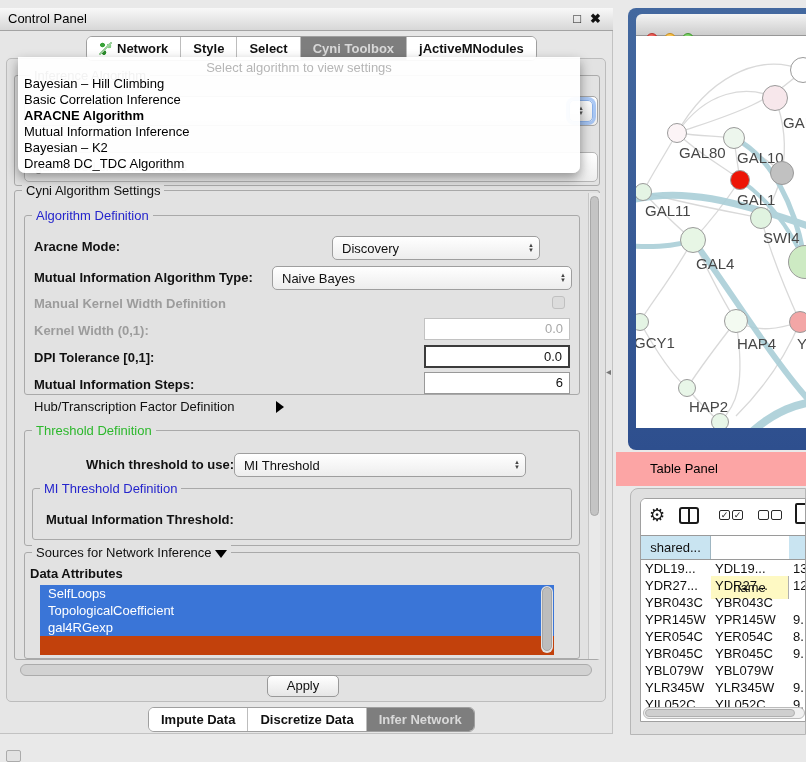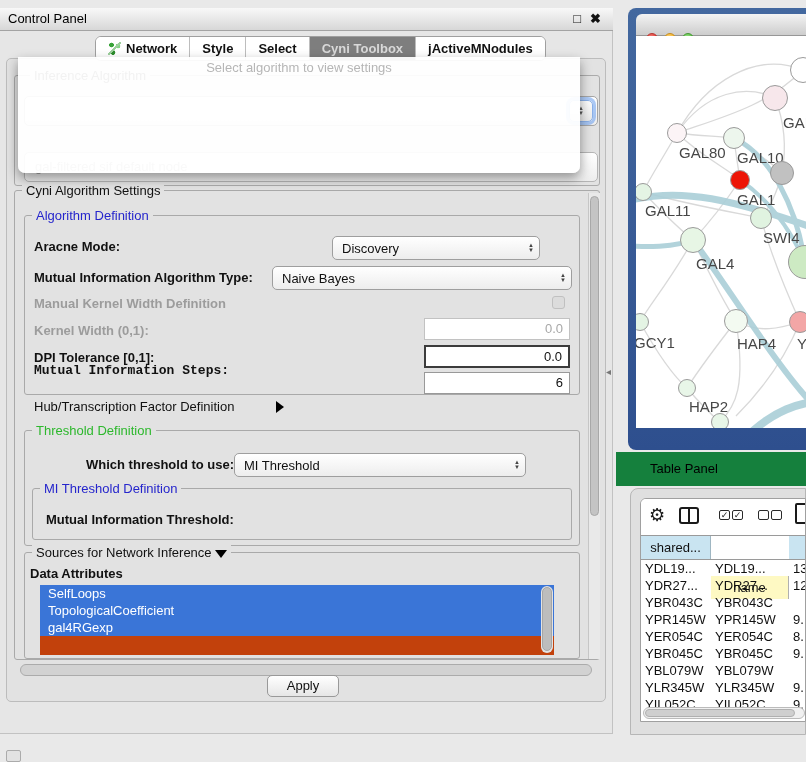--- a/index.html
+++ b/index.html
@@ -13,21 +13,21 @@
   .cp-float{position:absolute;right:32px;top:3px;font-weight:bold;font-size:13px;color:#111;}
   .cp-close{position:absolute;right:12px;top:3px;font-weight:bold;font-size:13px;color:#111;}
 
   .cp-content{position:absolute;left:6px;top:58px;width:600px;height:644px;background:#e2e2e2;border:1px solid #bcbcbc;border-radius:5px;box-sizing:border-box;}
 
   
   .tabbar{position:absolute;display:flex;height:23px;border:1px solid #9f9f9f;border-radius:6px;overflow:hidden;background:#fff;z-index:20;}
   .tab{display:flex;align-items:center;gap:5px;padding:0 12px;background:#fff;color:#111;font-weight:bold;font-size:13px;border-right:1px solid #bdbdbd;white-space:nowrap;}
   .tab:last-child{border-right:none;}
   .tab.sel{background:#7e7e7e;color:#d9d9d9;}
-  #top-tabs{left:95px;top:36px;}
+  #top-tabs{left:86px;top:36px;}
   #bottom-tabs{left:148px;top:707px;}
   .netico{display:inline-block;width:13px;height:13px;background:
     linear-gradient(135deg,transparent 44%,#9ccf9c 45%,#9ccf9c 55%,transparent 56%),
     radial-gradient(circle at 3.5px 3px,#39a339 2.2px,transparent 2.6px),
     radial-gradient(circle at 10px 4px,#84d284 2.2px,transparent 2.6px),
     radial-gradient(circle at 5px 10.5px,#2d8c2d 2.2px,transparent 2.6px);}
 
   
   .ghost-group{position:absolute;left:14px;top:75px;width:586px;height:111px;border:1px solid #ababab;border-radius:3px;box-sizing:border-box;}
   .ghost-gtitle{position:absolute;left:30px;top:68px;background:#e2e2e2;padding:0 4px;color:#222;}
@@ -84,21 +84,21 @@
   .nw-titlebar{position:absolute;left:636px;top:14px;width:170px;height:22px;background:linear-gradient(#f3f3f3,#cdcdcd);border-radius:6px 0 0 0;border-bottom:1px solid #979797;box-sizing:border-box;}
   .light{position:absolute;top:19px;width:12px;height:12px;border-radius:50%;box-sizing:border-box;}
   .light.red{left:646px;background:radial-gradient(circle at 4px 4px,#f2938c,#e3443e 60%);border:1px solid #b7352f;}
   .light.yellow{left:664px;background:radial-gradient(circle at 4px 4px,#fbd98a,#f5b52f 60%);border:1px solid #c58d22;}
   .light.green{left:682px;background:radial-gradient(circle at 4px 4px,#aee79a,#5fc348 60%);border:1px solid #479636;}
   .canvas{position:absolute;left:636px;top:36px;width:170px;height:392px;background:#fff;overflow:hidden;}
   .node{position:absolute;border:1.4px solid #9a9a9a;border-radius:50%;box-sizing:border-box;}
   .nlabel{position:absolute;font-size:15px;color:#474747;white-space:nowrap;}
 
   
-  .tp-strip{position:absolute;left:616px;top:452px;width:190px;height:34px;background:#15803d;}
+  .tp-strip{position:absolute;left:616px;top:452px;width:190px;height:34px;background:#fca5a5;}
   .tp-title{position:absolute;left:34px;top:9px;color:#000;}
   .tp-outer{position:absolute;left:630px;top:488px;width:176px;height:247px;background:#dfdfdf;border:1px solid #b6b6b6;border-radius:8px 0 0 0;box-sizing:border-box;}
   .tp-box{position:absolute;left:640px;top:498px;width:166px;height:224px;background:#fff;border:1px solid #a0a0a0;border-radius:6px 0 0 0;box-sizing:border-box;overflow:hidden;}
   .tp-toolbar{position:absolute;left:0;top:0;width:100%;height:36px;background:#fff;}
   .gear{position:absolute;left:8px;top:6px;font-size:18px;color:#1a1a1a;line-height:20px;}
   .colsicon{position:absolute;left:38px;top:8px;width:20px;height:17px;border:2px solid #1a1a1a;border-radius:3px;box-sizing:border-box;}
   .colsicon:after{content:"";position:absolute;left:7px;top:0;width:2px;height:13px;background:#1a1a1a;}
   .cb{position:absolute;top:11px;width:11px;height:10px;border:1.5px solid #2a2a2a;border-radius:2px;box-sizing:border-box;font-size:9px;line-height:8px;text-align:center;color:#1a1a1a;}
   .docicon{position:absolute;left:154px;top:4px;width:16px;height:21px;border:2px solid #1a1a1a;border-radius:2px;box-sizing:border-box;background:#fff;}
   .tp-header{position:absolute;left:0;top:36px;width:220px;height:25px;display:flex;border-top:1px solid #9a9a9a;border-bottom:1px solid #9a9a9a;box-sizing:border-box;}
@@ -154,20 +154,28 @@
   <div class="ghost-combo">
     <span class="ghost-stepbtn">
         <span>▲</span>
         <span>▼</span>
       </span>
   </div>
   <div class="ghost-combo2">gal-filtered sif default node</div>
 
   <div class="popup">
     <div class="ph">Select algorithm to view settings</div>
+    <div id="popup-items">
+        <div class="mi">Bayesian – Hill Climbing</div>
+        <div class="mi">Basic Correlation Inference</div>
+        <div class="mi bold">ARACNE Algorithm</div>
+        <div class="mi">Mutual Information Inference</div>
+        <div class="mi">Bayesian – K2</div>
+        <div class="mi">Dream8 DC_TDC Algorithm</div>
+      </div>
   </div>
 
   <div class="group" style="left:14px;top:190px;width:586px;height:470px;"></div>
   <span class="gtitle" style="left:22px;top:183px;">Cyni Algorithm Settings</span>
   <div class="vscroll">
       <div class="vthumb"></div>
     </div>
 
   <div class="group" style="left:24px;top:215px;width:556px;height:180px;"></div>
   <span class="gtitle blue" style="left:32px;top:208px;">Algorithm Definition</span>
@@ -192,21 +200,21 @@
 
   <span class="flabel dis" style="left:34px;top:296px;">Manual Kernel Width Definition</span>
   <span class="checkbox" style="left:552px;top:296px;"></span>
 
   <span class="flabel dis" style="left:34px;top:323px;">Kernel Width (0,1):</span>
   <span class="tfield dis" style="left:424px;top:318px;width:146px;">0.0</span>
 
   <span class="flabel" style="left:34px;top:350px;">DPI Tolerance [0,1]:</span>
   <span class="tfield focus" style="left:424px;top:345px;width:146px;">0.0</span>
 
-  <span class="flabel" style="left:34px;top:363px;font-family:Liberation Mono, monospace;">Mutual Information Steps:</span>
+  <span class="flabel" style="left:34px;top:377px;">Mutual Information Steps:</span>
   <span class="tfield" style="left:424px;top:372px;width:146px;">6</span>
 
   <span style="position:absolute;left:34px;top:399px;">Hub/Transcription Factor Definition</span>
   <span class="arrow-right" style="position:absolute;left:276px;top:401px;"></span>
 
   <div class="group" style="left:24px;top:430px;width:556px;height:116px;"></div>
   <span class="gtitle green" style="left:32px;top:423px;">Threshold Definition</span>
 
   <span class="flabel" style="left:86px;top:457px;">Which threshold to use:</span>
   <div class="combo" style="left:234px;top:453px;width:292px;">
@@ -230,20 +238,31 @@
       <div class="attr-item">gal4RGexp</div>
     </div>
   <div class="attr-vscroll">
       <div class="attr-vthumb"></div>
     </div>
 
   <div class="hscroll-thumb"></div>
 
   <div class="apply-btn">Apply</div>
 
+  <div class="tabbar" id="bottom-tabs">
+      <div class="tab">
+        <span>Impute Data</span>
+      </div>
+      <div class="tab">
+        <span>Discretize Data</span>
+      </div>
+      <div class="tab sel">
+        <span>Infer Network</span>
+      </div>
+    </div>
 
   <div class="mini-sq"></div>
   <span class="cursor-mark">◂</span>
 
   <div class="nw"></div>
   <div class="nw-titlebar">
     <span class="light red" style="left:10px;"></span>
     <span class="light yellow" style="left:28px;"></span>
     <span class="light green" style="left:46px;"></span>
   </div>

